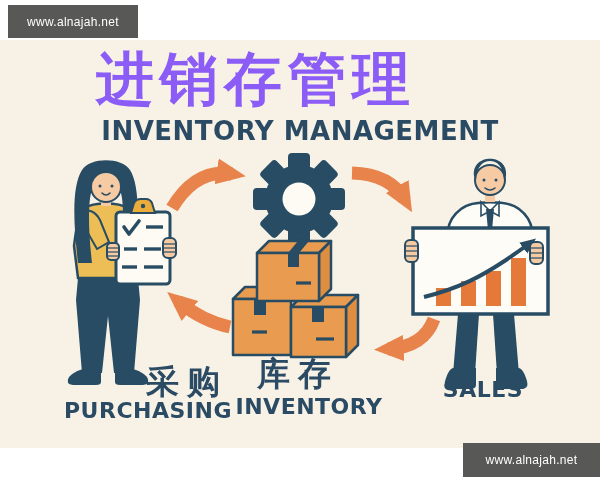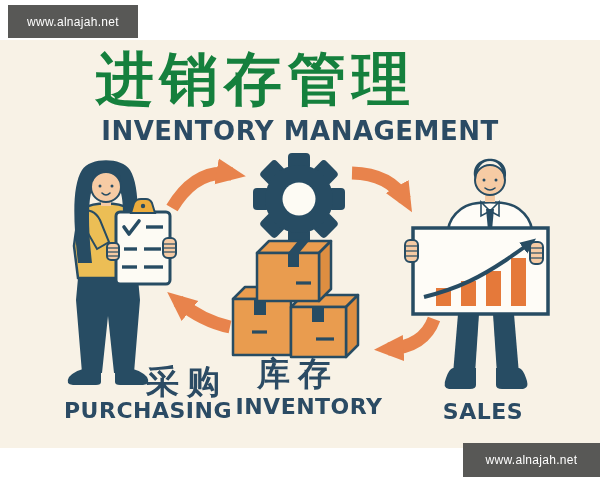--- a/index.html
+++ b/index.html
@@ -12,21 +12,21 @@
     position:absolute;background:#585856;color:#ffffff;
     display:flex;align-items:center;justify-content:center;
     font-size:12px;font-weight:500;letter-spacing:0.3px;
     font-family:"Liberation Sans",sans-serif;
   }
   .wm-tl{left:8px;top:5px;width:130px;height:33px;}
   .wm-br{left:463px;top:443px;width:137px;height:34px;}
   .title-zh{
     position:absolute;left:0;top:44px;width:512px;text-align:center;
     font-size:58px;line-height:70px;font-weight:800;letter-spacing:6px;
-    color:#15803d;
+    color:#8b5cf6;
   }
   .title-en{
     position:absolute;left:0;top:116px;width:600px;text-align:center;
     font-size:26px;font-weight:700;letter-spacing:0.5px;color:#2B4B64;
   }
   .stage-zh{
     position:absolute;transform:translateX(-50%);
     font-size:33px;font-weight:800;color:#2B4B64;letter-spacing:8px;white-space:nowrap;
   }
   .stage-en{
@@ -185,21 +185,21 @@
       </g>
     </g>
   </svg>
 
   <div class="stage-zh" style="left:187px;top:360px;">采购</div>
   <div class="stage-en" style="left:148px;top:398px;">PURCHASING</div>
 
   <div class="stage-zh" style="left:298px;top:352px;">库存</div>
   <div class="stage-en" style="left:301px;top:394px;margin-left:8px;">INVENTORY</div>
 
-  <div class="stage-en" style="left:483px;top:399px;">SALES</div>
+  <div class="stage-en" style="left:483px;top:377px;">SALES</div>
 
   <div class="watermark wm-tl">
     <span>www.alnajah.net</span>
   </div>
   <div class="watermark wm-br">
     <span>www.alnajah.net</span>
   </div>
 
 </div>
 

